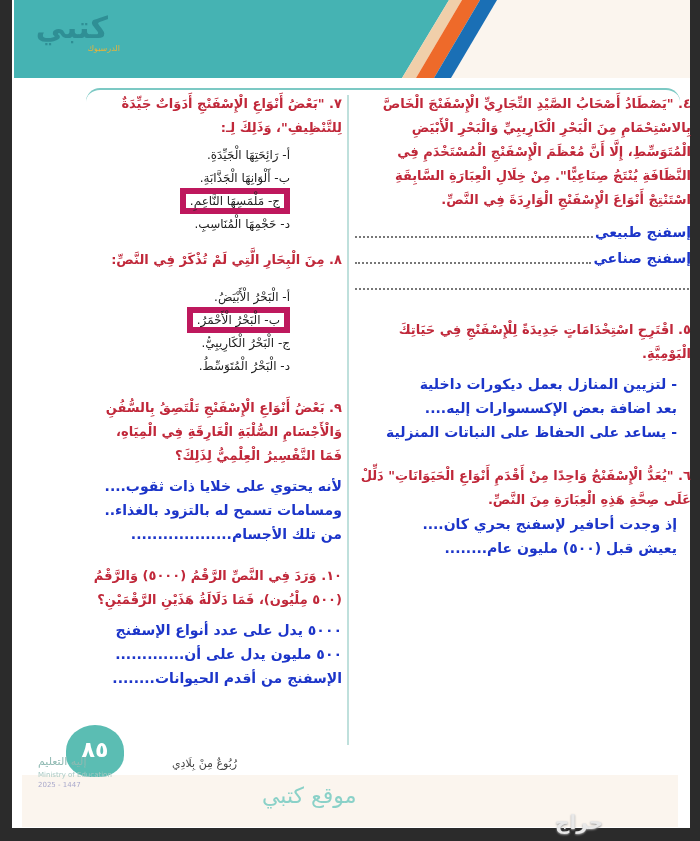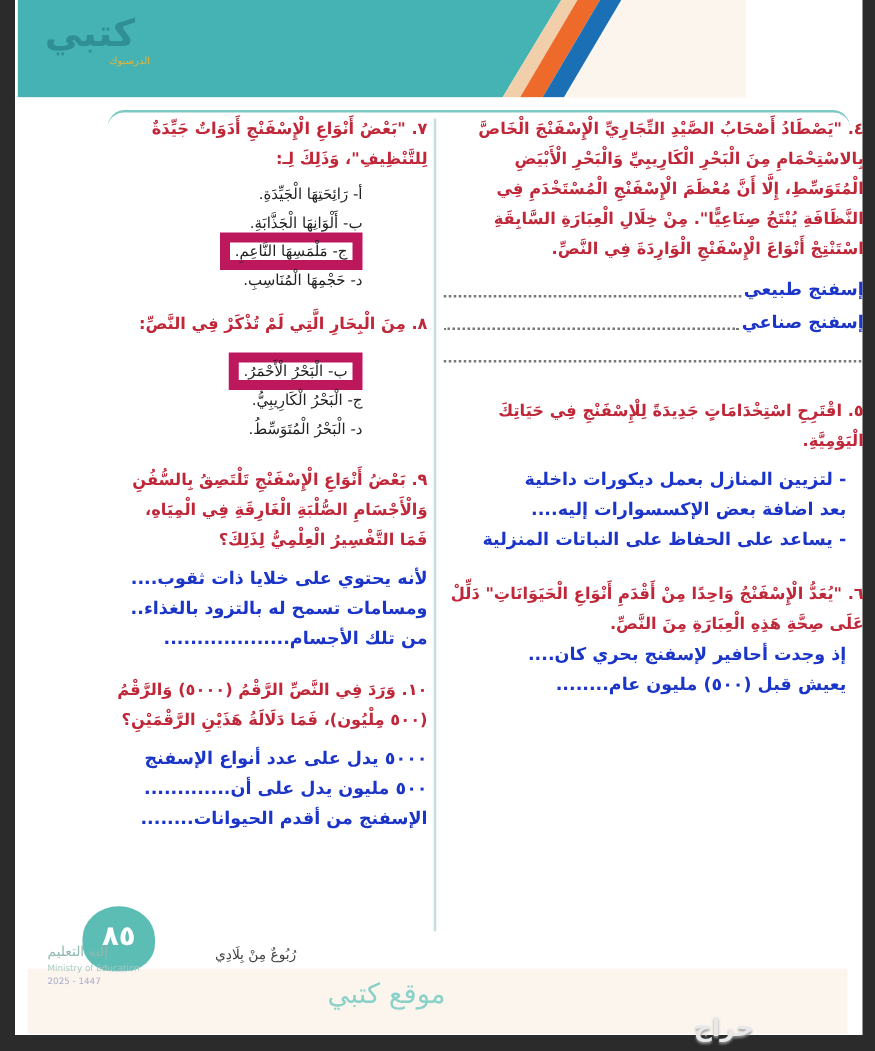--- a/index.html
+++ b/index.html
@@ -1,34 +1,34 @@
 <!DOCTYPE html>
 <html><head>
 <meta charset="utf-8">
 <style>
   html, body { margin:0; padding:0; }
   body { width:700px; height:841px; background:#2b2b2b; position:relative; overflow:hidden; font-family:"DejaVu Sans", sans-serif; }
   .page { position:absolute; left:12px; top:0; width:678px; height:828px; background:#ffffff; overflow:hidden; }
-  .banner { position:absolute; left:2px; top:0; width:583px; height:78px; background:#fbf5ee; overflow:hidden; }
+  .banner { position:absolute; left:2px; top:0; width:676px; height:78px; background:#fbf5ee; overflow:hidden; }
   .banner .teal { position:absolute; left:0; top:0; width:100%; height:100%; background:#45b3b3; clip-path:polygon(0 0, 435px 0, 388px 78px, 0 78px); }
   .banner .s1 { position:absolute; inset:0; background:#f0cfaa; clip-path:polygon(435px 0, 448px 0, 402px 78px, 388px 78px); }
   .banner .s2 { position:absolute; inset:0; background:#ee6a2a; clip-path:polygon(448px 0, 466px 0, 420px 78px, 402px 78px); }
   .banner .s3 { position:absolute; inset:0; background:#1a6fb5; clip-path:polygon(466px 0, 483px 0, 437px 78px, 420px 78px); }
   .logo { position:absolute; left:4px; top:8px; width:110px; height:46px; }
   .logo .word { font-family:"DejaVu Sans", sans-serif; font-weight:bold; font-size:30px; color:#2f8f95; direction:rtl; position:absolute; right:20px; top:2px; letter-spacing:-1px; }
   .logo .sub { font-size:8px; color:#e7b43a; position:absolute; right:8px; top:36px; direction:rtl; }
   .frame { position:absolute; left:86px; top:88px; width:594px; height:640px; border-top:2px solid #7cc9c4; border-radius:14px 14px 0 0; }
   .col { position:absolute; direction:rtl; }
   .colR { left:355px; top:92px; width:336px; }
   .colL { left:90px; top:92px; width:252px; }
   .divider { position:absolute; left:347px; top:95px; width:2px; height:650px; background:#bfe0dc; }
   .q { color:#c0283a; font-weight:bold; font-size:13px; line-height:24px; margin:0; }
   .ans { color:#1c35c9; font-weight:bold; font-size:14px; line-height:24px; margin:0; }
   .opt { color:#222; font-size:12px; line-height:23px; margin-right:52px; }
-  .opt.sel span { border:8px solid #be185d; padding:0 4px; }
+  .opt.sel span { border:6px solid #be185d; padding:0 4px; }
   .line { display:flex; align-items:flex-end; gap:2px; height:26px;justify-content:center; }
   .line .fill { flex:1; border-bottom:2px dotted #777; margin-bottom:6px; }
   .footer { position:absolute; left:22px; top:775px; width:656px; height:52px; background:#fbf5ee; }
   .footer .site { position:absolute; left:240px; top:8px; font-size:22px; color:#8ad1c8; direction:rtl; }
   .moe { position:absolute; left:38px; top:725px; width:120px; height:60px; }
   .moe .blob { position:absolute; left:28px; top:0; width:58px; height:52px; background:#5bbdb3; border-radius:50% 50% 42% 42%; color:#fff; font-size:22px; font-weight:bold; text-align:center; line-height:50px; }
   .moe .ar { position:absolute; left:0; top:30px; font-size:11px; color:#8fb9b2; direction:rtl; }
   .moe .en { position:absolute; left:0; top:46px; font-size:7px; color:#a8c9c3; }
   .moe .yr { position:absolute; left:0; top:56px; font-size:7px; color:#aac; }
   .section-title { position:absolute; left:172px; top:757px; font-size:11px; color:#444; direction:rtl; }
@@ -85,20 +85,21 @@
 <div class="col colL">
   <p class="q">٧. "بَعْضُ أَنْوَاعِ الْإِسْفَنْجِ أَدَوَاتٌ جَيِّدَةٌ لِلتَّنْظِيفِ"، وَذَلِكَ لِـ:</p>
   <div style="margin-top:4px">
     <div class="opt"><span>أ- رَائِحَتِهَا الْجَيِّدَةِ.</span></div>
     <div class="opt"><span>ب- أَلْوَانِهَا الْجَذَّابَةِ.</span></div>
     <div class="opt sel"><span>ج- مَلْمَسِهَا النَّاعِمِ.</span></div>
     <div class="opt"><span>د- حَجْمِهَا الْمُنَاسِبِ.</span></div>
   </div>
   <p class="q" style="margin-top:12px">٨. مِنَ الْبِحَارِ الَّتِي لَمْ تُذْكَرْ فِي النَّصِّ:</p>
   <div style="margin-top:14px">
+    <div class="opt"><span>أ- الْبَحْرُ الْأَبْيَضُ.</span></div>
     <div class="opt sel"><span>ب- الْبَحْرُ الْأَحْمَرُ.</span></div>
     <div class="opt"><span>ج- الْبَحْرُ الْكَارِيبِيُّ.</span></div>
     <div class="opt"><span>د- الْبَحْرُ الْمُتَوَسِّطُ.</span></div>
   </div>
   <p class="q" style="margin-top:18px">٩. بَعْضُ أَنْوَاعِ الْإِسْفَنْجِ تَلْتَصِقُ بِالسُّفُنِ وَالْأَجْسَامِ الصُّلْبَةِ الْغَارِقَةِ فِي الْمِيَاهِ، فَمَا التَّفْسِيرُ الْعِلْمِيُّ لِذَلِكَ؟</p>
   <div style="margin-top:6px">
     <p class="ans">لأنه يحتوي على خلايا ذات ثقوب....</p>
     <p class="ans">ومسامات تسمح له بالتزود بالغذاء..</p>
     <p class="ans">من تلك الأجسام...................</p>
   </div>

